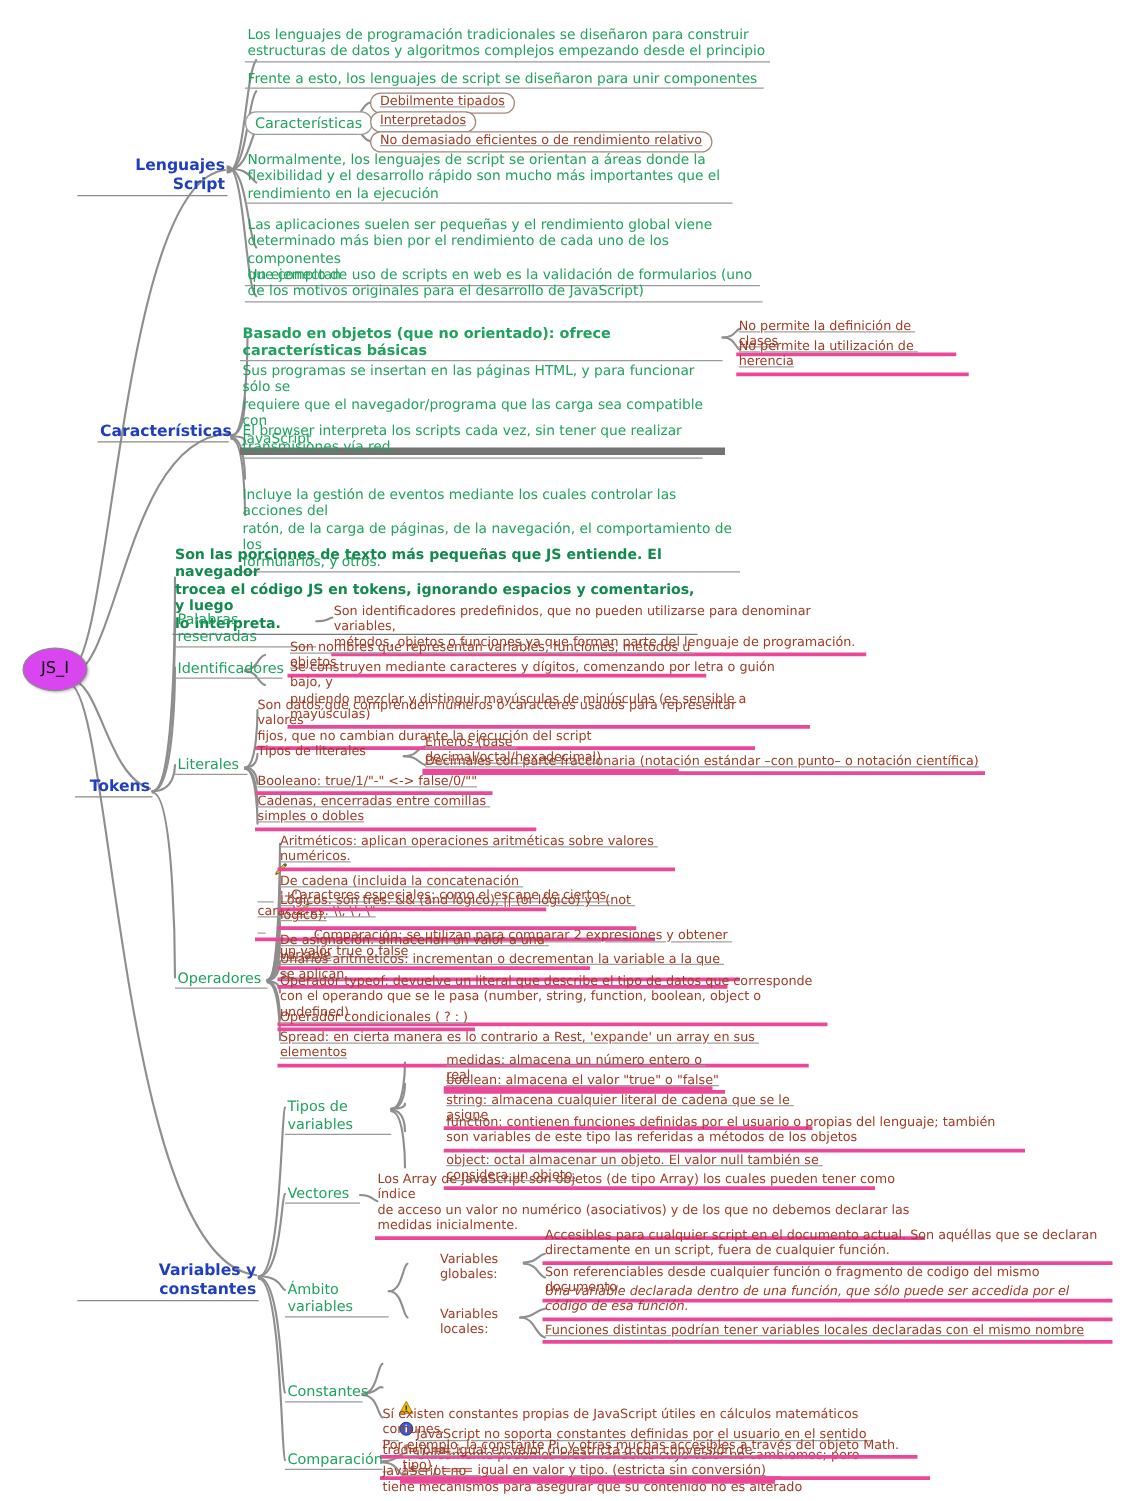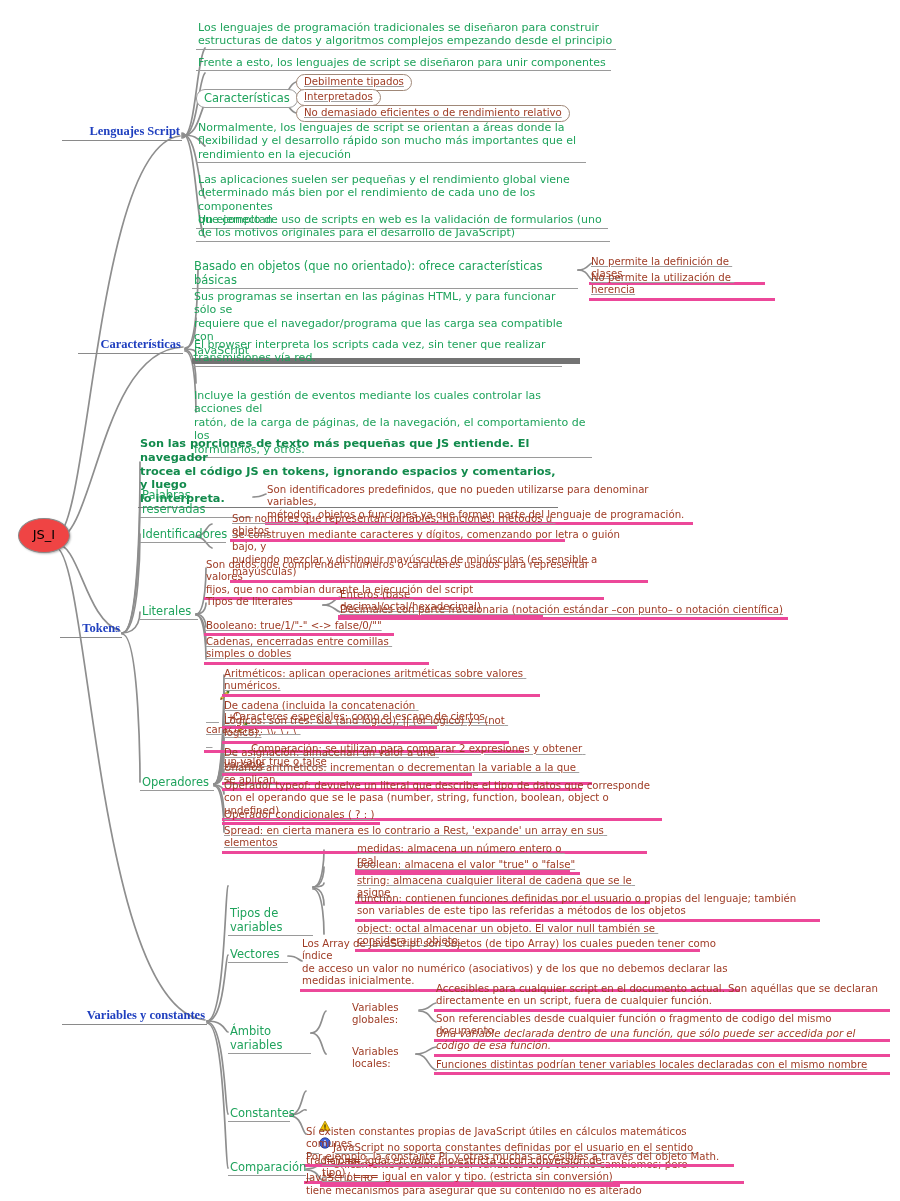--- a/index.html
+++ b/index.html
@@ -25,35 +25,34 @@
   .node {
     position: absolute;
     white-space: pre-wrap;
     line-height: 1.22;
     padding: 0 2px 1px 2px;
   }
   
   .root {
     border: 1.6px solid #8a8a8a;
     border-radius: 50%;
-    background: #ef4444;
+    background: #d946ef;
     color: #000;
     font-size: 13px;
     text-align: center;
     padding: 8px 6px 9px 6px;
     box-shadow: 1px 1px 2px rgba(0,0,0,.25);
   }
   
   .lvl1 {
     color: #1f3fbf;
     font-weight: bold;
     font-size: 12.5px;
     border-bottom: 1.3px solid #8a8a8a;
     text-align: right;
-    font-family: Liberation Serif, serif;
   }
   
   .green {
     color: #1fa35c;
     font-size: 11.5px;
     border-bottom: 1.1px solid #9a9a9a;
   }
   .green-bold {
     color: #128a4c;
     font-weight: bold;
@@ -214,21 +213,21 @@
 
   <div class="node green-plain" style="left:196px; top:173px; width:412px; border-bottom:1px solid #9a9a9a;">Las aplicaciones suelen ser pequeñas y el rendimiento global viene
 determinado más bien por el rendimiento de cada uno de los componentes
 que conectan</div>
 
   <div class="node green-plain" style="left:196px; top:213px; width:414px; border-bottom:1px solid #9a9a9a;">Un ejemplo de uso de scripts en web es la validación de formularios (uno
 de los motivos originales para el desarrollo de JavaScript)</div>
 
   <div class="node lvl1" style="left:78px; top:337px; width:105px;">Características</div>
 
-  <div class="node green" style="left:192px; top:259px; width:386px;">Basado en objetos (que no orientado): ofrece características básicas</div>
+  <div class="node green" style="left:192px; top:259px; width:386px;font-weight:bold;">Basado en objetos (que no orientado): ofrece características básicas</div>
 
   <div class="node red under" style="left:589px; top:256px; width:176px;">No permite la definición de clases</div>
   <div class="node red under" style="left:589px; top:272px; width:186px;">No permite la utilización de herencia</div>
 
   <div class="node green-plain" style="left:192px; top:290px; width:388px; border-bottom:6px solid #737373;">Sus programas se insertan en las páginas HTML, y para funcionar sólo se
 requiere que el navegador/programa que las carga sea compatible con
 JavaScript</div>
 
   <div class="node green-plain" style="left:192px; top:338px; width:370px; border-bottom:1px solid #9a9a9a;">El browser interpreta los scripts cada vez, sin tener que realizar
 transmisiones vía red.</div>
@@ -293,21 +292,21 @@
   <div class="node red under" style="left:222px; top:715px; width:287px;">Lógicos: son tres: &amp;&amp; (and lógico), || (or lógico) y ! (not lógico).</div>
   <div class="node red under" style="left:222px; top:747px; width:250px;">De asignación: almacenan un valor a una variable</div>
   <div class="node red under" style="left:222px; top:762px; width:360px;">Unarios aritméticos: incrementan o decrementan la variable a la que se aplican</div>
   <div class="node red" style="left:222px; top:780px; width:440px;">Operador typeof: devuelve un literal que describe el tipo de datos que corresponde
 con el operando que se le pasa (number, string, function, boolean, object o undefined)</div>
   <div class="node red under" style="left:222px; top:809px; width:158px;">Operador condicionales ( ? : )</div>
   <div class="node red under" style="left:222px; top:825px; width:425px;">Spread: en cierta manera es lo contrario a Rest, 'expande' un array en sus elementos</div>
 
   <div class="node lvl1" style="left:62px; top:1008px; width:145px;">Variables y constantes</div>
 
-  <div class="node green" style="left:228px; top:878px; width:85px;margin-top:28px;">Tipos de variables</div>
+  <div class="node green" style="left:228px; top:878px; width:85px;">Tipos de variables</div>
 
   <div class="node red under" style="left:355px; top:843px; width:215px;">medidas: almacena un número entero o real</div>
   <div class="node red under" style="left:355px; top:859px; width:225px;">boolean: almacena el valor "true" o "false"</div>
   <div class="node red under" style="left:355px; top:875px; width:295px;">string: almacena cualquier literal de cadena que se le asigne</div>
   <div class="node red" style="left:355px; top:893px; width:465px;">function: contienen funciones definidas por el usuario o propias del lenguaje; también
 son variables de este tipo las referidas a métodos de los objetos</div>
   <div class="node red under" style="left:355px; top:923px; width:345px;">object: octal almacenar un objeto. El valor null también se considera un objeto.</div>
 
   <div class="node green" style="left:228px; top:947px; width:60px;">Vectores</div>
   <div class="node red" style="left:300px; top:938px; width:440px;">Los Array de JavaScript son objetos (de tipo Array) los cuales pueden tener como índice

